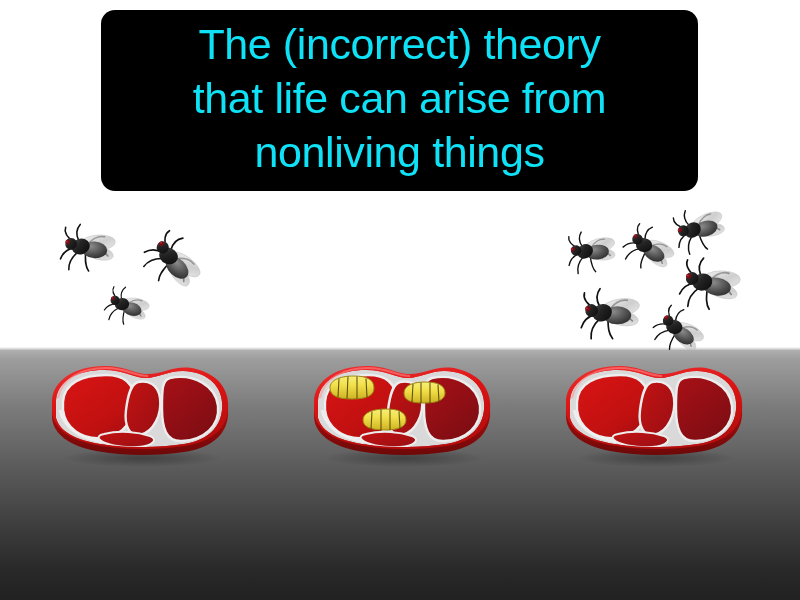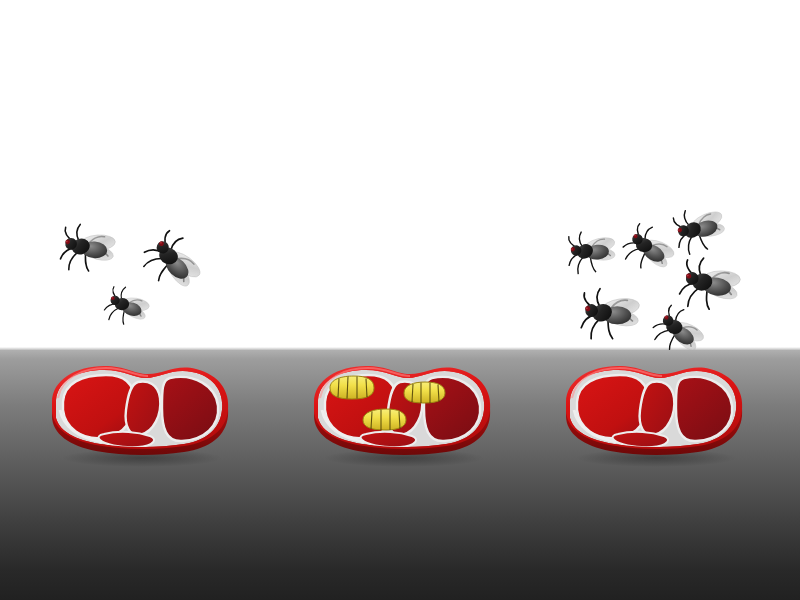--- a/index.html
+++ b/index.html
@@ -106,20 +106,25 @@
 </style>
 </head>
 <body>
 
 <div id="stage">
 
   <div class="bg-sky"></div>
   <div class="bg-ground"></div>
   <div class="bg-horizon"></div>
 
+  <div class="title-box">
+    <div class="title-text">The (incorrect) theory
+that life can arise from
+nonliving things</div>
+  </div>
 
   <div class="fly-cluster" id="fly-cluster-left">
       <div class="fly" style="left: 10px; top: 8px; transform: rotate(-18deg) scale(0.92);">
   <svg viewBox="0 0 70 70" xmlns="http://www.w3.org/2000/svg">
     <defs>
       <linearGradient id="wgflyleft-flies-0" x1="0" y1="0" x2="1" y2="1">
         <stop offset="0%" stop-color="#f2f2f2" stop-opacity="0.95"></stop>
         <stop offset="55%" stop-color="#b9b9b9" stop-opacity="0.9"></stop>
         <stop offset="100%" stop-color="#d8d8d8" stop-opacity="0.75"></stop>
       </linearGradient>

